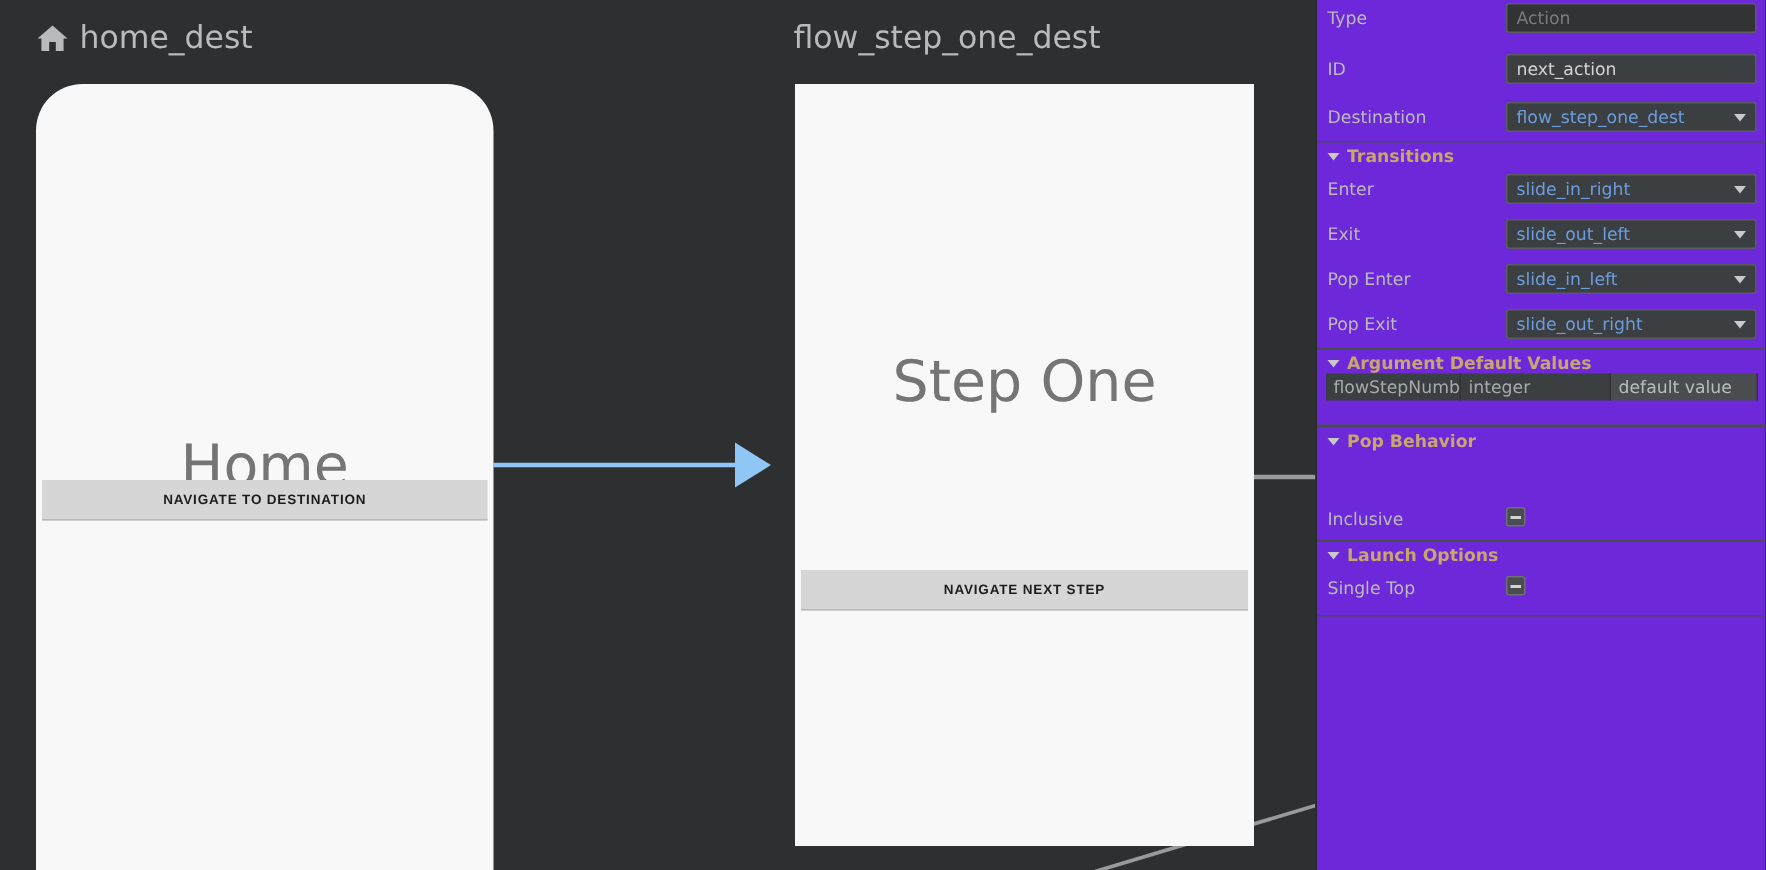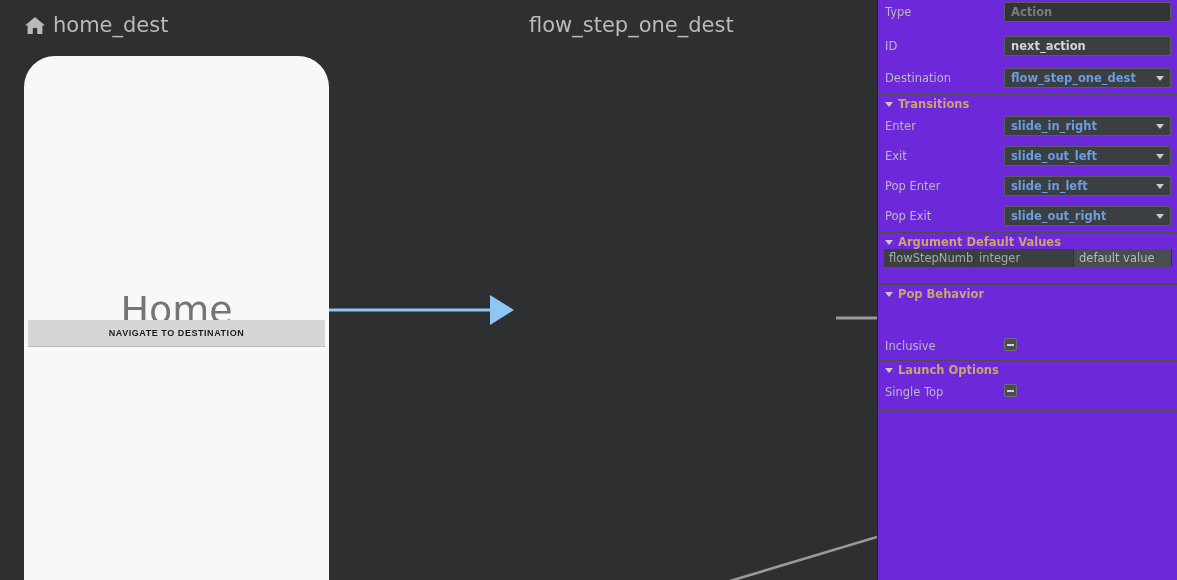--- a/index.html
+++ b/index.html
@@ -79,21 +79,20 @@
   .field {
     position: absolute;
     height: 20px;
     border: 1px solid #5a5d5e;
     border-radius: 2px;
     background: #3c3f41;
     display: flex; align-items: center;
     padding: 1px 6px;
     font-size: 11.5px;
     color: #d4d4d4;
-    font-weight: bold;
   }
   .field.placeholder { color: #7a7d7e; background: #313335; }
   .field.link { color: #6b9ddf; }
   .field.disabled { color: #7d8082; background: #313335; border-color: #4c4f51; }
   .field .caret {
     position: absolute; right: 6px; top: 50%;
     width: 0; height: 0;
     margin-top: -2px;
     border-left: 4.5px solid transparent;
     border-right: 4.5px solid transparent;
@@ -178,20 +177,24 @@
 
     <div class="screen-card" style="left:24px; top:56px; width:305px; height:576px;border-radius:31px;">
       <div class="screen-title" style="top:232px;">Home</div>
       <div class="mat-btn" style="left:4px; top:264px; width:297px; height:27px;">NAVIGATE TO DESTINATION</div>
     </div>
 
     <div class="dest-label" style="left:529px; top:13px;">
       <span>flow_step_one_dest</span>
     </div>
 
+    <div class="screen-card" style="left:530px; top:56px; width:306px; height:508px;">
+      <div class="screen-title" style="top:176px;">Step One</div>
+      <div class="mat-btn" style="left:4px; top:324px; width:298px; height:27px;">NAVIGATE NEXT STEP</div>
+    </div>
   </div>
 
   <div id="panel">
 
     <div class="prop-row" style="top:0;">
       <span class="prop-label">Type</span>
       <div class="field placeholder" style="left:126px; top:2px; width:167px;">
         <span class="field-text">Action</span>
       </div>
     </div>

